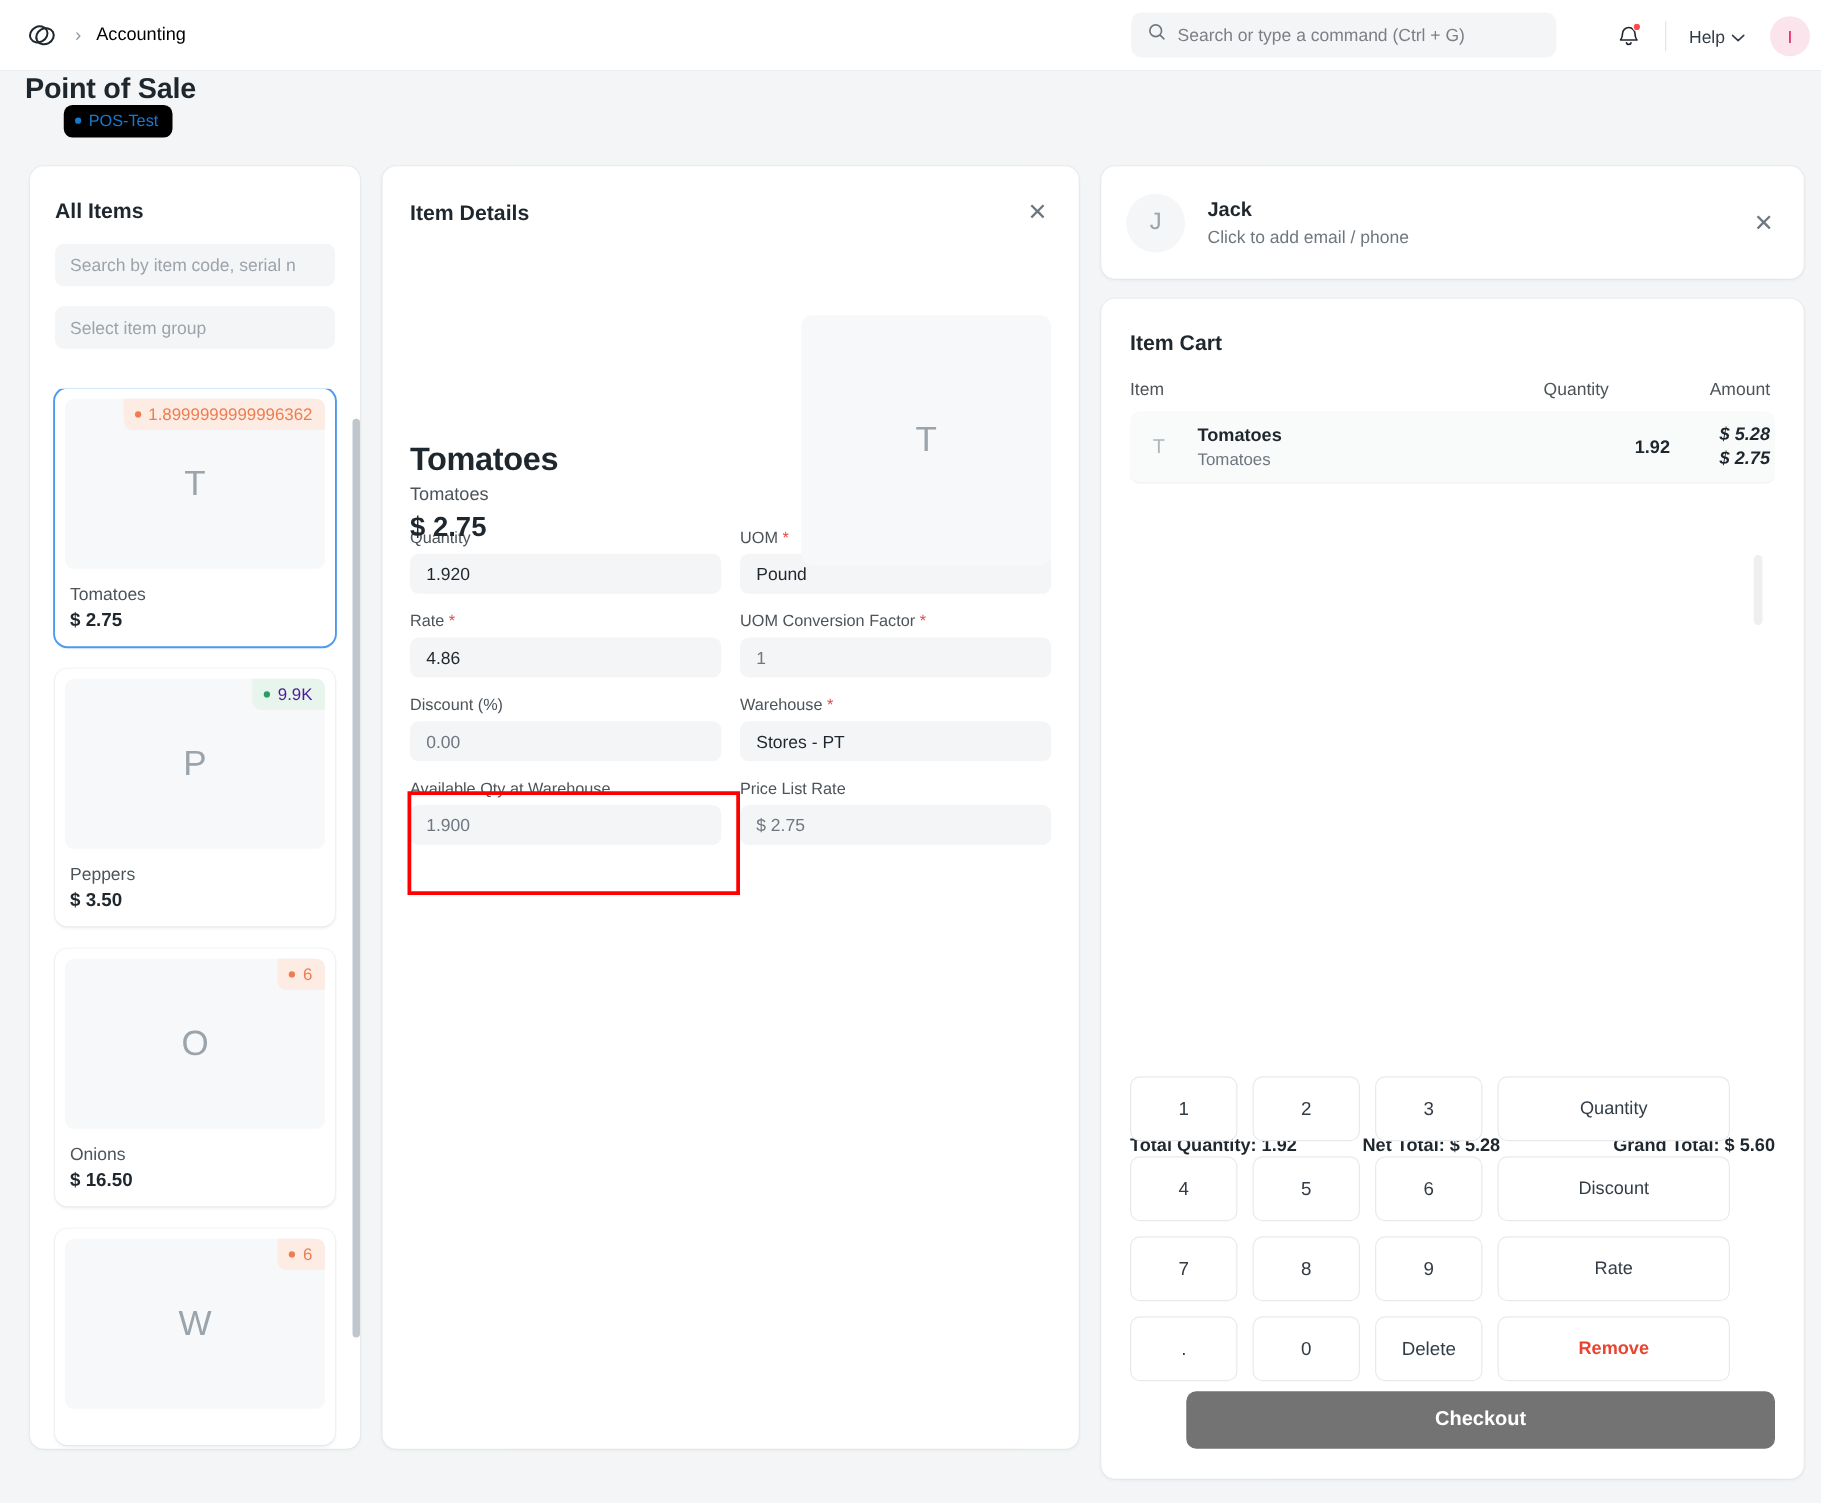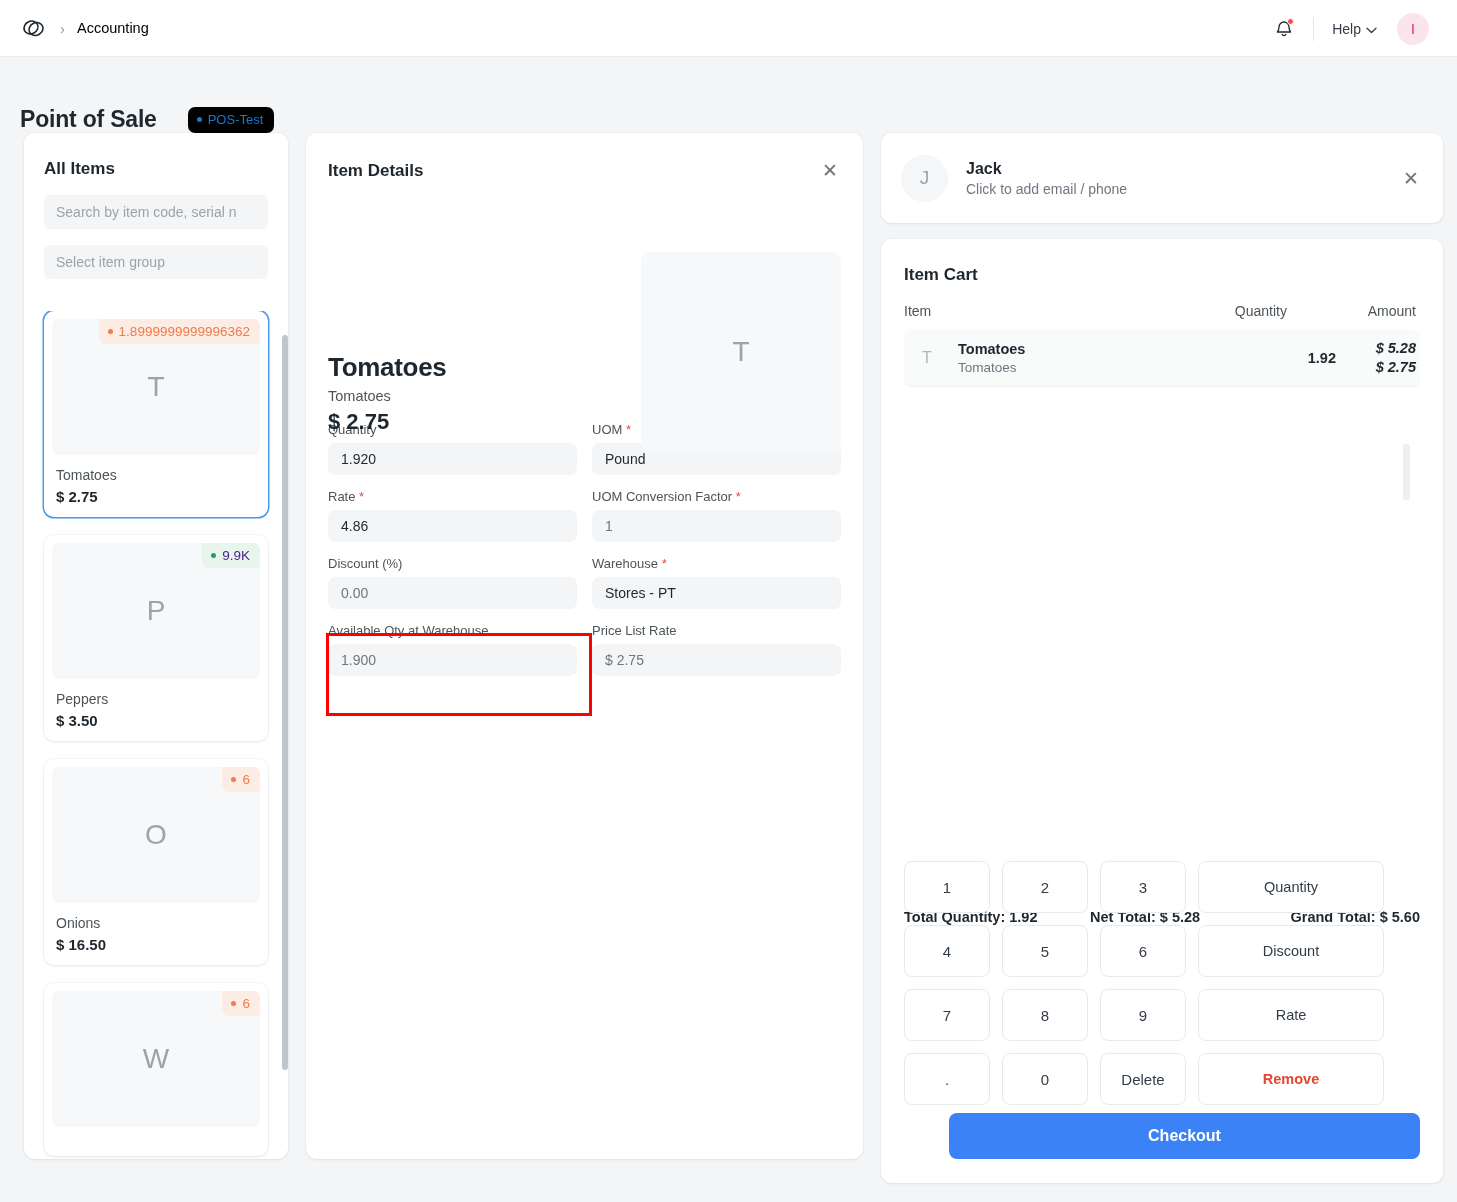--- a/index.html
+++ b/index.html
@@ -27,42 +27,42 @@
   .nav-center {
     position: absolute; left: 905px; top: 10px;
     width: 340px; height: 36px;
     background: #F4F5F6; border-radius: 8px;
     display: flex; align-items: center; gap: 9px;
     padding: 0 13px;
   }
   .nav-center .ph { font-size: 14px; color: #7C7F86; }
 
   .nav-right {
-    position: absolute; right: 28px; top: 0; height: 57px;
+    position: absolute; right: 9px; top: 0; height: 57px;
     display: flex; align-items: center; gap: 0px;
   }
   .bell-wrap { position: relative; width: 34px; height: 34px; display:flex; align-items:center; justify-content:center; }
   .bell-dot {
     position: absolute; top: 6px; right: 7px;
     width: 7px; height: 7px; border-radius: 50%;
     background: #FF4D4F; border: 1.5px solid #fff;
   }
   .nav-divider { width:1px; height:24px; background:#E2E6E9; margin:0 12px; }
   .help-btn { display:flex; align-items:center; gap:5px; font-size:14px; color:#323C47; padding:4px 6px; }
   .avatar-nav {
     width: 32px; height: 32px; border-radius: 50%;
     background: #FCE4EC; color: #E91E63;
     display: flex; align-items: center; justify-content: center;
     font-size: 14px; margin-left: 14px;
   }
 
   
   .page-head {
-    height: 76px; display: flex; align-items: flex-end;
-    padding: 0 24px 0 20px; position: relative;
+    height: 76px; display: flex; align-items: flex-start;
+    padding: 0 24px 0 20px; position: relative; flex-direction: column;
   }
   .page-title { font-size: 23px; font-weight: bold; letter-spacing: -0.2px; }
   .pos-badge {
     margin-left: 31px; background: #000000; color: #1579D0;
     border-radius: 7px; padding: 5px 11px 6px 9px;
     font-size: 13px; display: flex; align-items: center; gap: 6px;
   }
   .pos-badge .dotb { width:5px; height:5px; border-radius:50%; background:#1579D0; }
   .menu-btn {
     position: absolute; right: 24px; top: 88px;
@@ -236,40 +236,49 @@
     height: 52px; background: #FFFFFF;
     border: 1px solid #E7EAED; border-radius: 8px;
     display: flex; align-items: center; justify-content: center;
     font-size: 15px; color: #323C47;
   }
   .key.wide { font-size: 14.5px; }
   .key.remove { color: #E8442F; font-weight: bold; }
 
   .checkout {
     position: absolute; left: 23px; right: 23px; bottom: 24px;
-    height: 46px; background: #3b82f6; border-radius: 8px;
+    height: 46px; background: #737373; border-radius: 8px;
     display: flex; align-items: center; justify-content: center;
     color: #FFFFFF; font-size: 16px; font-weight: bold; margin-left: 45px;
   }
 </style>
 </head>
 <body>
 
 <div class="navbar">
   <div class="nav-left">
     <span>
       <svg class="brand-logo" viewBox="0 0 28 28" fill="none">
         <ellipse cx="11" cy="13.5" rx="7.2" ry="6.2" transform="rotate(-28 11 13.5)" stroke="#1F272E" stroke-width="1.6"></ellipse>
         <ellipse cx="16" cy="15" rx="7.2" ry="6.2" transform="rotate(-28 16 15)" stroke="#1F272E" stroke-width="1.6"></ellipse>
       </svg>
     </span>
     <span class="crumb-sep">›</span>
     <span class="crumb-link">Accounting</span>
   </div>
 
+  <div class="nav-center">
+    <span>
+      <svg width="15" height="15" viewBox="0 0 16 16" fill="none">
+        <circle cx="7" cy="7" r="5" stroke="#6E7780" stroke-width="1.4"></circle>
+        <line x1="10.8" y1="10.8" x2="14" y2="14" stroke="#6E7780" stroke-width="1.4" stroke-linecap="round"></line>
+      </svg>
+    </span>
+    <span class="ph">Search or type a command (Ctrl + G)</span>
+  </div>
 
   <div class="nav-right">
     <div class="bell-wrap">
       <svg width="18" height="19" viewBox="0 0 18 19" fill="none">
         <path d="M4 8a5 5 0 0 1 10 0c0 3 1 4.2 1.6 5H2.4C3 12.2 4 11 4 8Z" stroke="#1F272E" stroke-width="1.3" stroke-linejoin="round"></path>
         <path d="M7.2 15.3a1.9 1.9 0 0 0 3.6 0" stroke="#1F272E" stroke-width="1.3" stroke-linecap="round"></path>
       </svg>
       <span class="bell-dot"></span>
     </div>
     <div class="nav-divider"></div>

